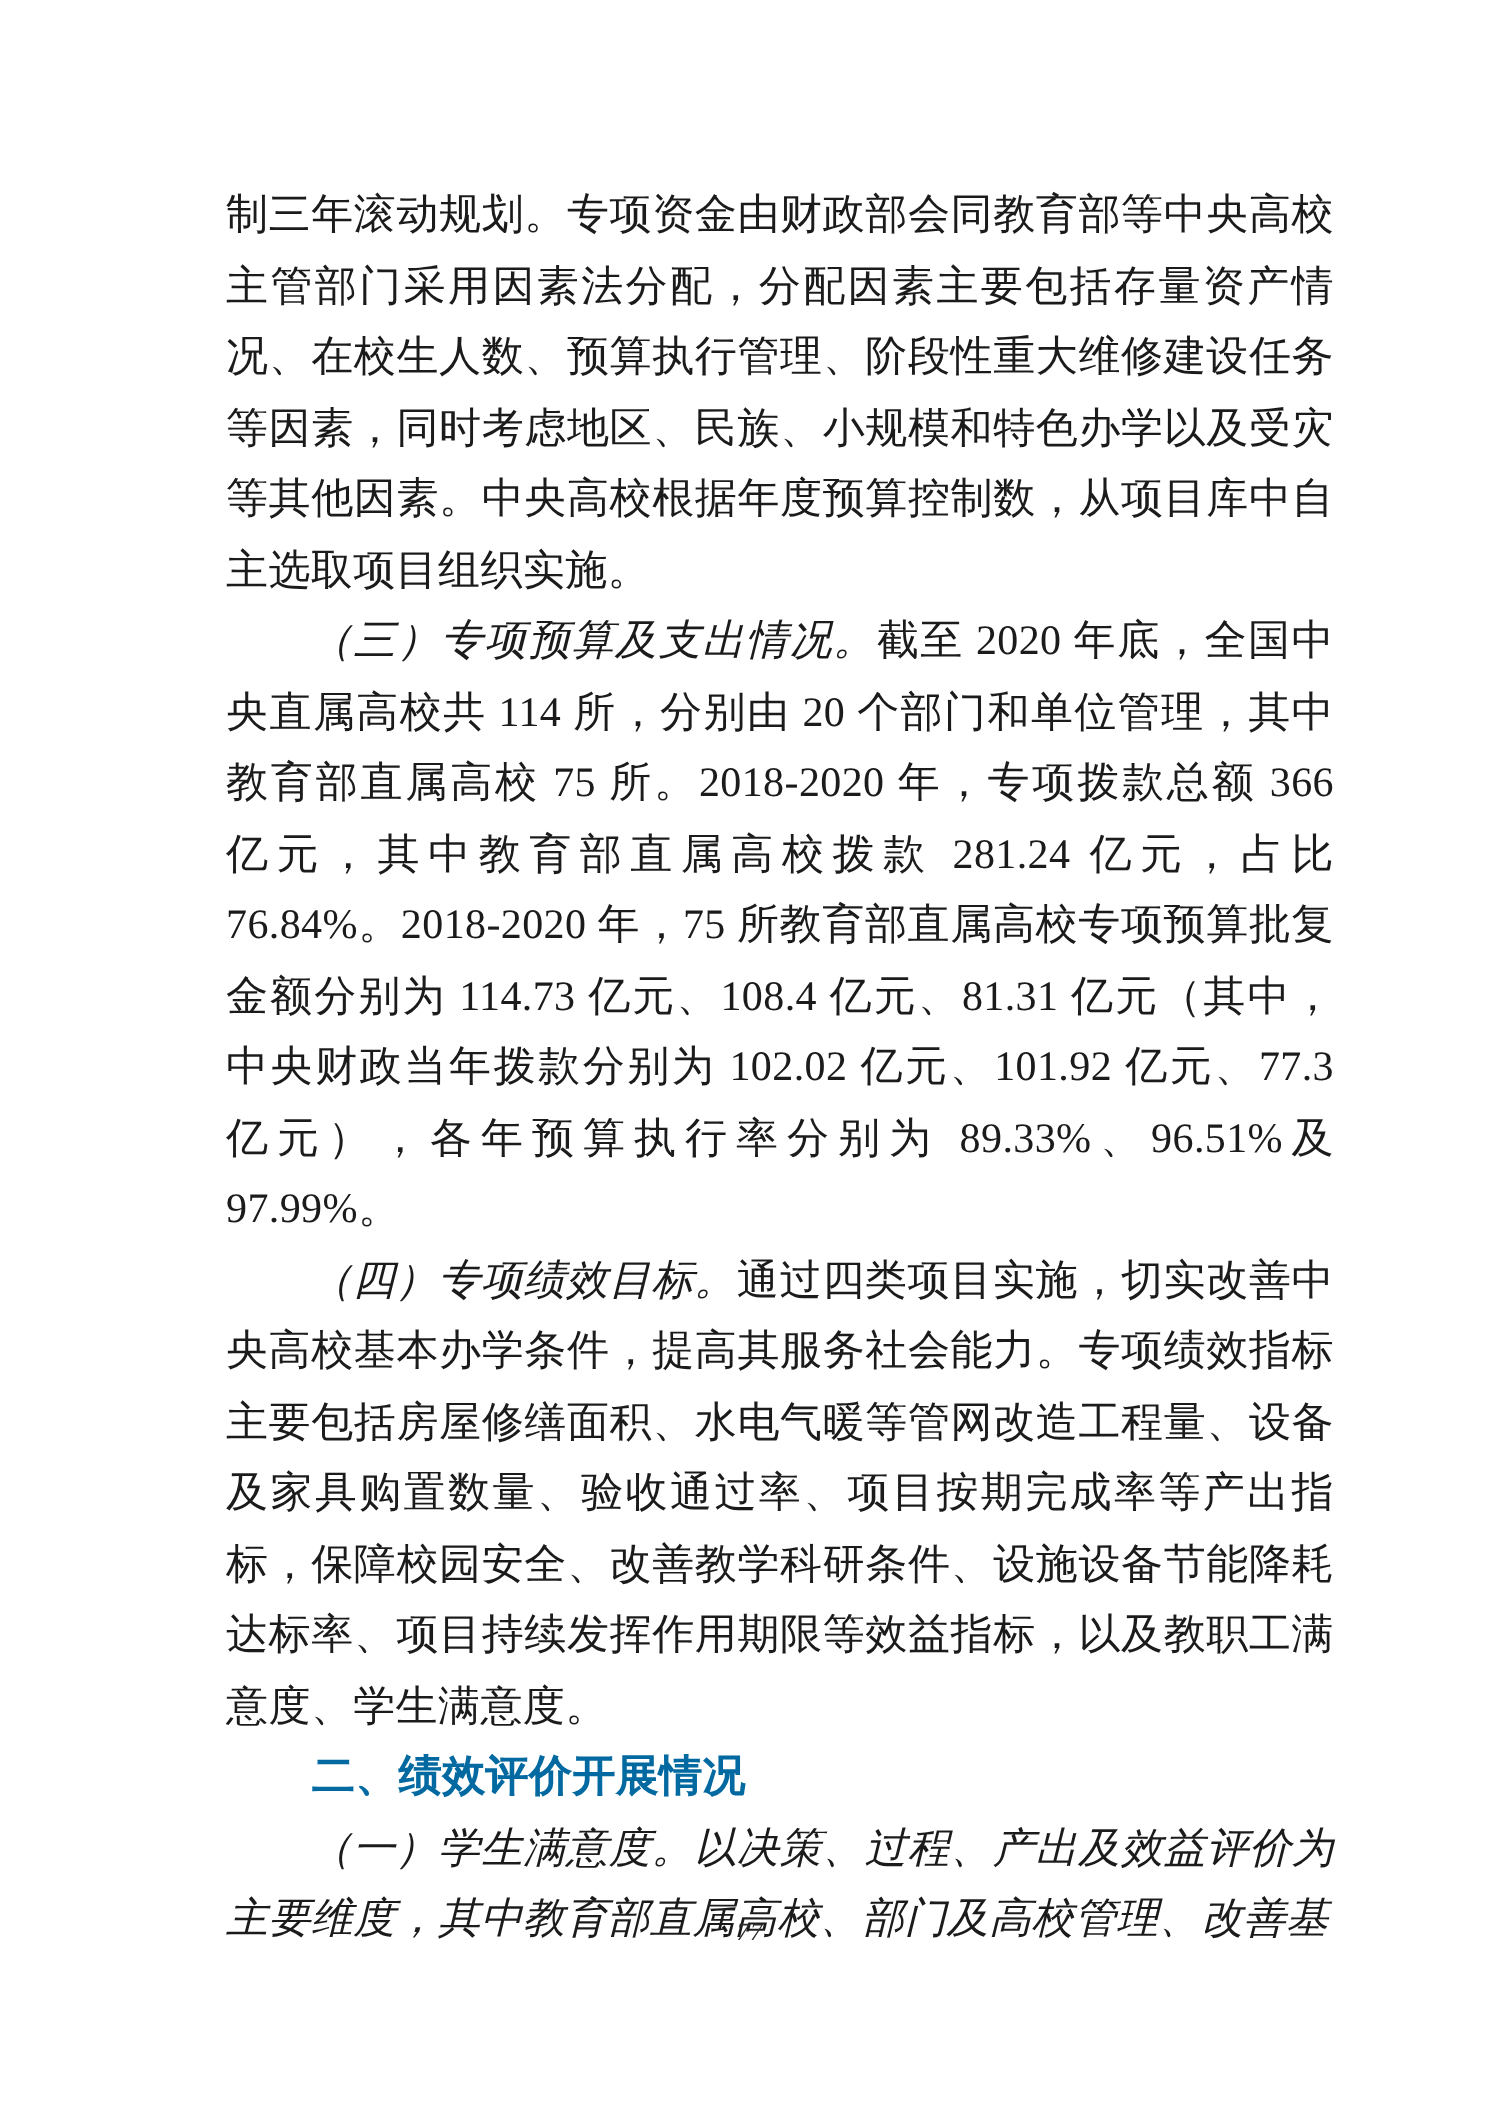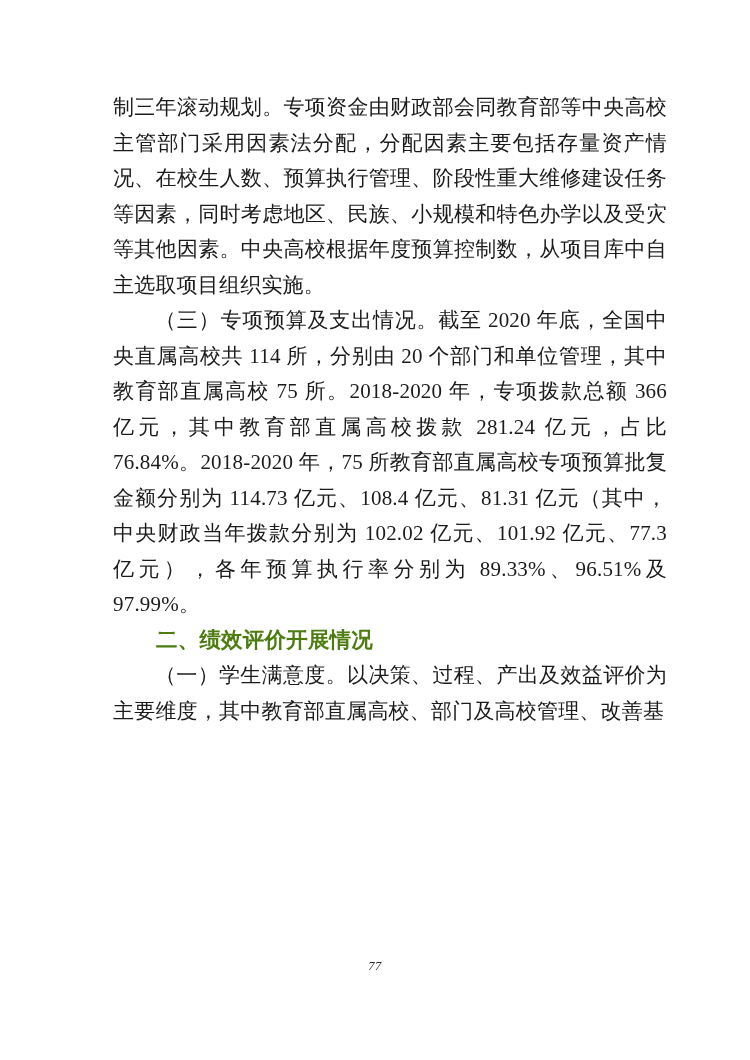--- a/index.html
+++ b/index.html
@@ -33,30 +33,31 @@
     letter-spacing: 0.2px;
   }
   .para {
     margin: 0;
   }
   .para.indent {
     text-indent: 2em;
   }
   
   .kaiti {
+    font-style: italic;
   }
   
   .heading {
     margin: 0;
     text-indent: 2em;
     font-family: "Liberation Sans", sans-serif;
     font-weight: bold;
     font-size: 21.5px;
     line-height: 35.5px;
-    color: #4d7c0f;
+    color: #0369a1;
     text-align: left;
   }
   .page-footer {
     position: absolute;
     left: 0;
     top: 959px;
     width: 750px;
     text-align: center;
     font-size: 12.5px;
     font-style: italic;
@@ -68,20 +69,21 @@
 <body>
 
 <div class="page">
 
   <div class="text-block">
 
     <p class="para"><span>制三年滚动规划。专项资金由财政部会同教育部等中央高校主管部门采用因素法分配，分配因素主要包括存量资产情况、在校生人数、预算执行管理、阶段性重大维修建设任务等因素，同时考虑地区、民族、小规模和特色办学以及受灾等其他因素。中央高校根据年度预算控制数，从项目库中自主选取项目组织实施。</span></p>
 
     <p class="para indent"><span class="kaiti">（三）专项预算及支出情况。</span><span>截至 2020 年底，全国中央直属高校共 114 所，分别由 20 个部门和单位管理，其中教育部直属高校 75 所。2018-2020 年，专项拨款总额 366 亿元，其中教育部直属高校拨款 281.24 亿元，占比 76.84%。2018-2020 年，75 所教育部直属高校专项预算批复金额分别为 114.73 亿元、108.4 亿元、81.31 亿元（其中，中央财政当年拨款分别为 102.02 亿元、101.92 亿元、77.3 亿元），各年预算执行率分别为 89.33%、96.51%及 97.99%。</span></p>
 
+    <p class="para indent"><span class="kaiti">（四）专项绩效目标。</span><span>通过四类项目实施，切实改善中央高校基本办学条件，提高其服务社会能力。专项绩效指标主要包括房屋修缮面积、水电气暖等管网改造工程量、设备及家具购置数量、验收通过率、项目按期完成率等产出指标，保障校园安全、改善教学科研条件、设施设备节能降耗达标率、项目持续发挥作用期限等效益指标，以及教职工满意度、学生满意度。</span></p>
 
     <p class="heading"><span>二、绩效评价开展情况</span></p>
 
     <p class="para indent"><span class="kaiti">（一）学生满意度。</span><span class="kaiti">以决策、过程、产出及效益评价为主要维度，其中教育部直属高校、部门及高校管理、改善基</span></p>
 
   </div>
 
   <div class="page-footer">77</div>
 
 </div>

